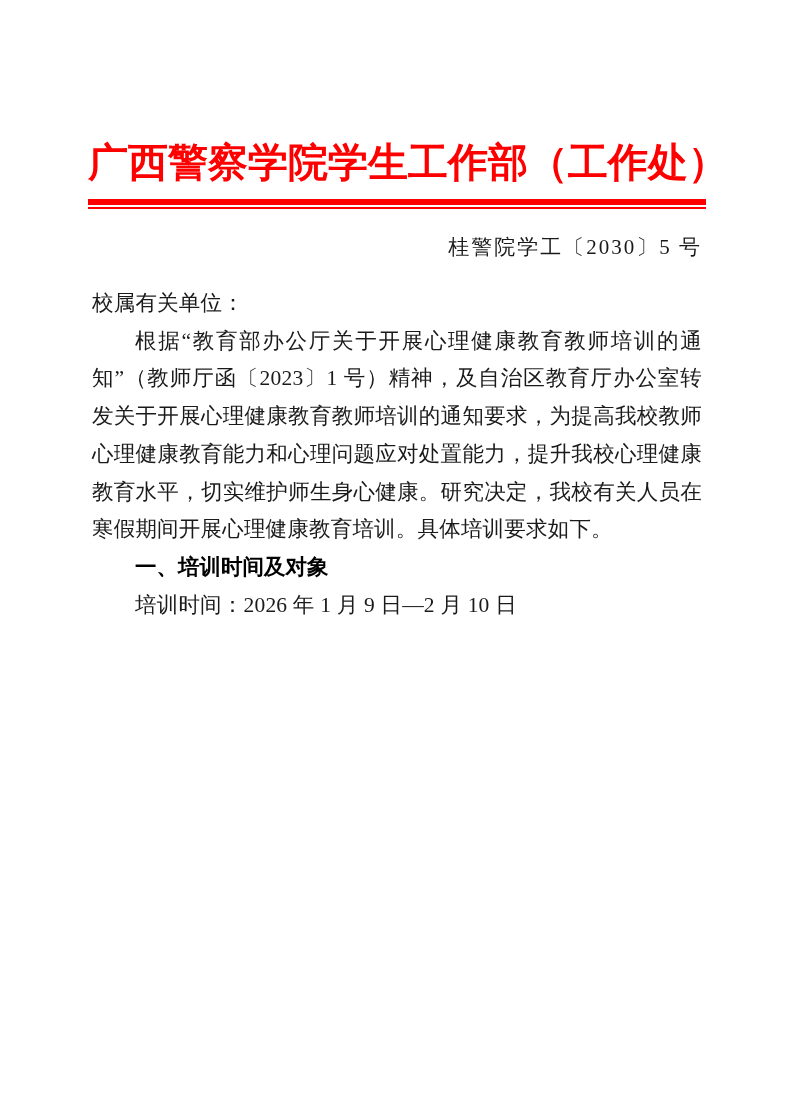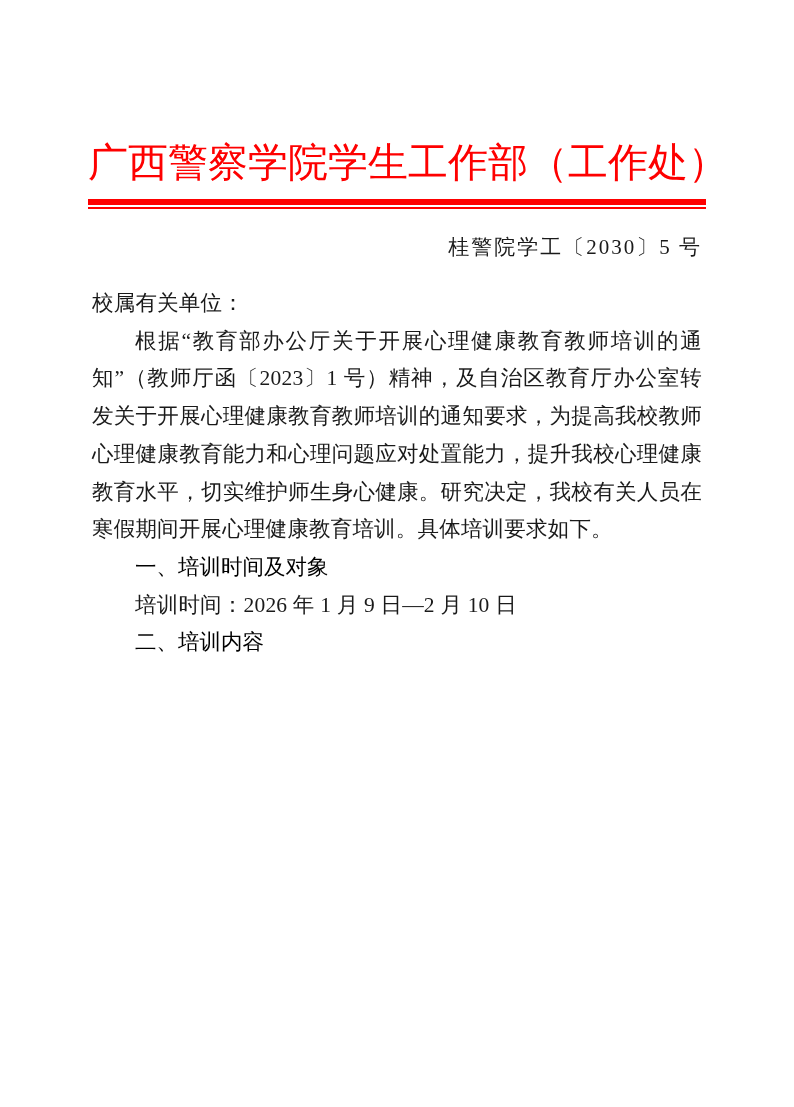--- a/index.html
+++ b/index.html
@@ -21,21 +21,21 @@
   }
   .content {
     margin: 0 92px;
     width: 610px;
   }
   
   .masthead {
     margin: 140px -4px 0 -4px;
     color: #fe0000;
     font-size: 40px;
-    font-weight: normal;
+    font-weight: bold;
     text-align: center;
     line-height: 46px;
     white-space: nowrap;
     font-family: "Liberation Serif", serif;
   }
   
   .sep-top {
     margin: 13px -4px 0 -4px;
   }
   .sep-top .bar-thick { height: 6px; background: #fe0000; }
@@ -68,21 +68,21 @@
     text-align: justify;
   }
   .body-text p {
     margin: 0;
     text-indent: 2em;
   }
   .body-text p.salutation {
     text-indent: 0;
   }
   .body-text p.section-heading {
-    font-weight: normal;
+    font-weight: bold;
     color: #000000;
     font-family: "Liberation Sans", sans-serif;
     letter-spacing: 0;
   }
 </style>
 </head>
 <body>
 
 <div class="page">
   <div class="content">
@@ -96,18 +96,17 @@
     </div>
 
     <div class="doc-number">桂警院学工〔2030〕5 号</div>
 
 
     <div class="body-text">
       <p class="salutation">校属有关单位：</p>
       <p>根据“教育部办公厅关于开展心理健康教育教师培训的通知”（教师厅函〔2023〕1 号）精神，及自治区教育厅办公室转发关于开展心理健康教育教师培训的通知要求，为提高我校教师心理健康教育能力和心理问题应对处置能力，提升我校心理健康教育水平，切实维护师生身心健康。研究决定，我校有关人员在寒假期间开展心理健康教育培训。具体培训要求如下。</p>
       <p class="section-heading">一、培训时间及对象</p>
       <p>培训时间：2026 年 1 月 9 日—2 月 10 日</p>
-      <p class="section-heading">二、培训内容</p>
     </div>
 
   </div>
 
 </div>
 
 </body></html>

